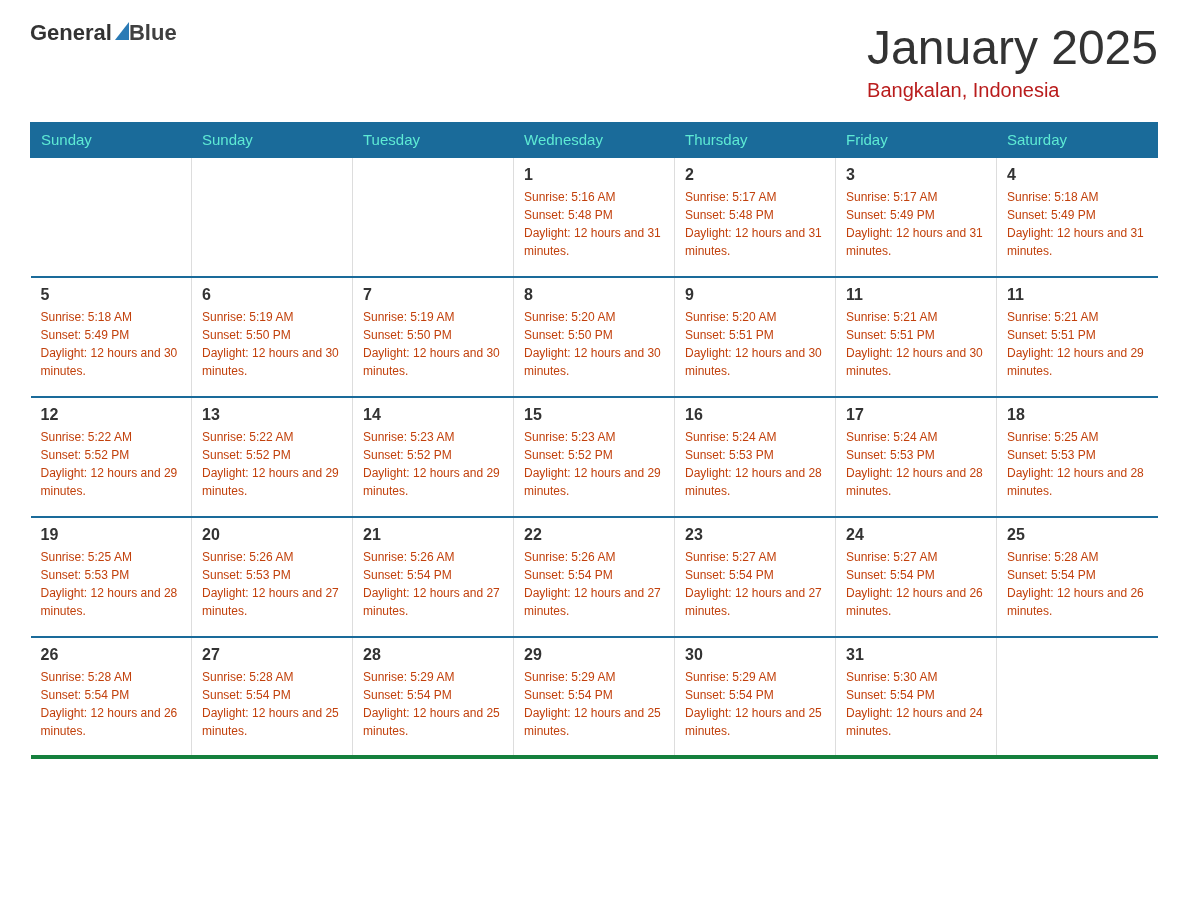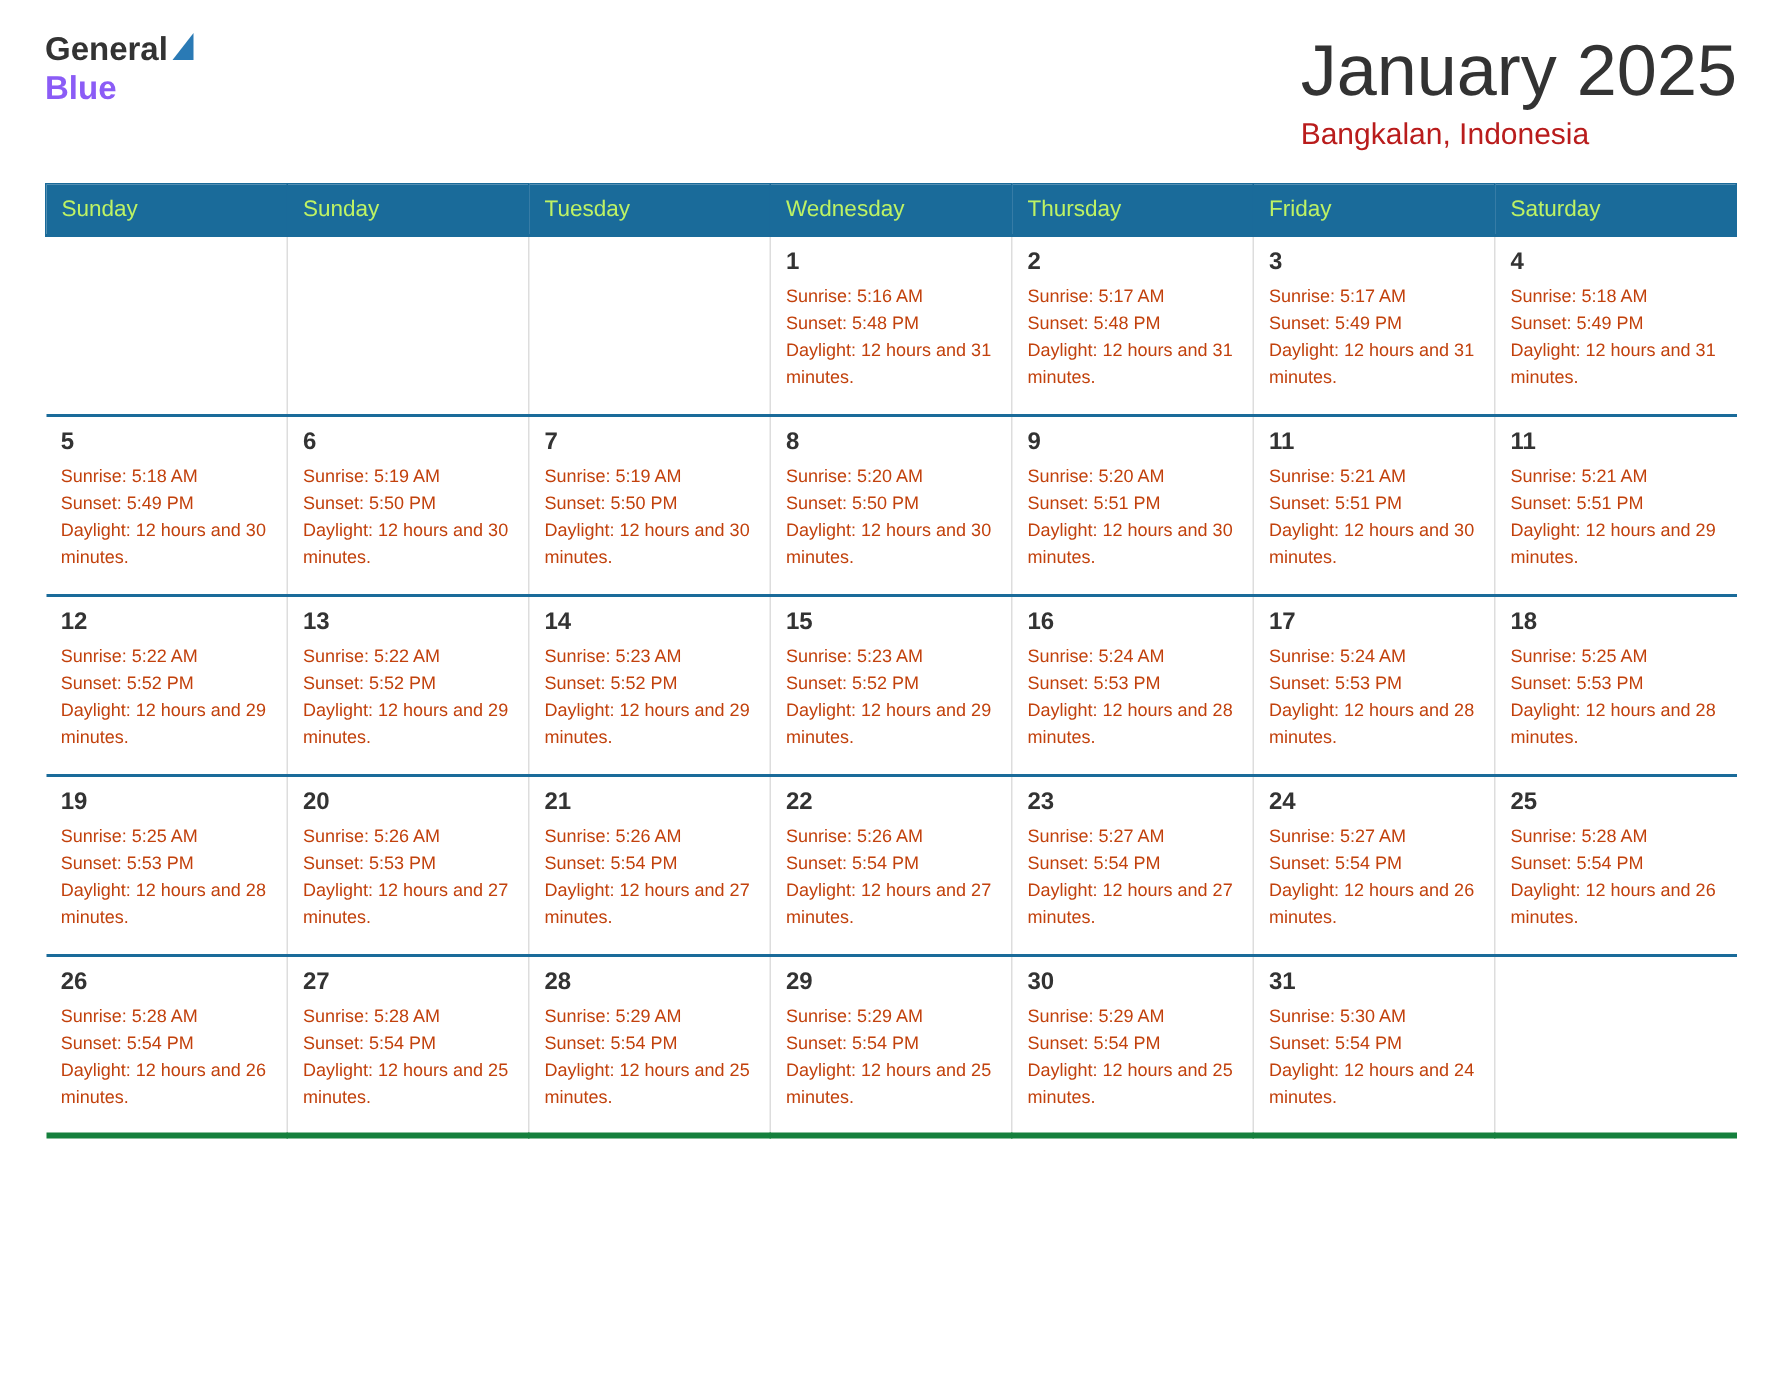--- a/index.html
+++ b/index.html
@@ -34,21 +34,21 @@
     }
     table {
       width: 100%;
       border-collapse: collapse;
       table-layout: fixed;
     }
     thead tr {
       background-color: #1a6b9a;
     }
     thead th {
-      color: #bef264;
+      color: #5eead4;
       font-size: 15px;
       font-weight: normal;
       padding: 8px 10px;
       text-align: left;
       border: 1px solid #1a6b9a;
     }
     tbody tr {
       border-top: 2px solid #1a6b9a;
     }
     tbody td {
@@ -85,21 +85,21 @@
 </head>
 <body>
 
 <div class="header-area">
   <div class="logo">
     <div style="display:flex;align-items:center;">
       <span style="font-size:22px;font-weight:bold;color:#333;">General</span>
       <span style="display:inline-block;width:0;height:0;border-left:14px solid transparent;border-bottom:18px solid #2a7ab5;margin-left:3px;vertical-align:middle;position:relative;top:-2px;"></span>
     </div>
     <div>
-      <span style="font-size:22px;font-weight:bold;color:#8b5cf6;">Blue</span>
+      <span style="font-size:22px;font-weight:bold;color:#404040;">Blue</span>
     </div>
   </div>
   <div class="title-area">
     <div class="month-title">January 2025</div>
     <div class="location">Bangkalan, Indonesia</div>
   </div>
 </div>
 
 <table>
   <thead>
@@ -250,16 +250,16 @@
           <span class="day-number">31</span>
           <div class="day-info">Sunrise: 5:30 AM<br>Sunset: 5:54 PM<br>Daylight: 12 hours and 24 minutes.</div>
         </td>
         <td class="empty-cell"></td>
       </tr>
     </tbody>
 </table>
 
 <style>
   .logo {
-    flex-direction: column;
+    flex-direction: row;
     align-items: flex-start;
   }
 </style>
 
 </body></html>

